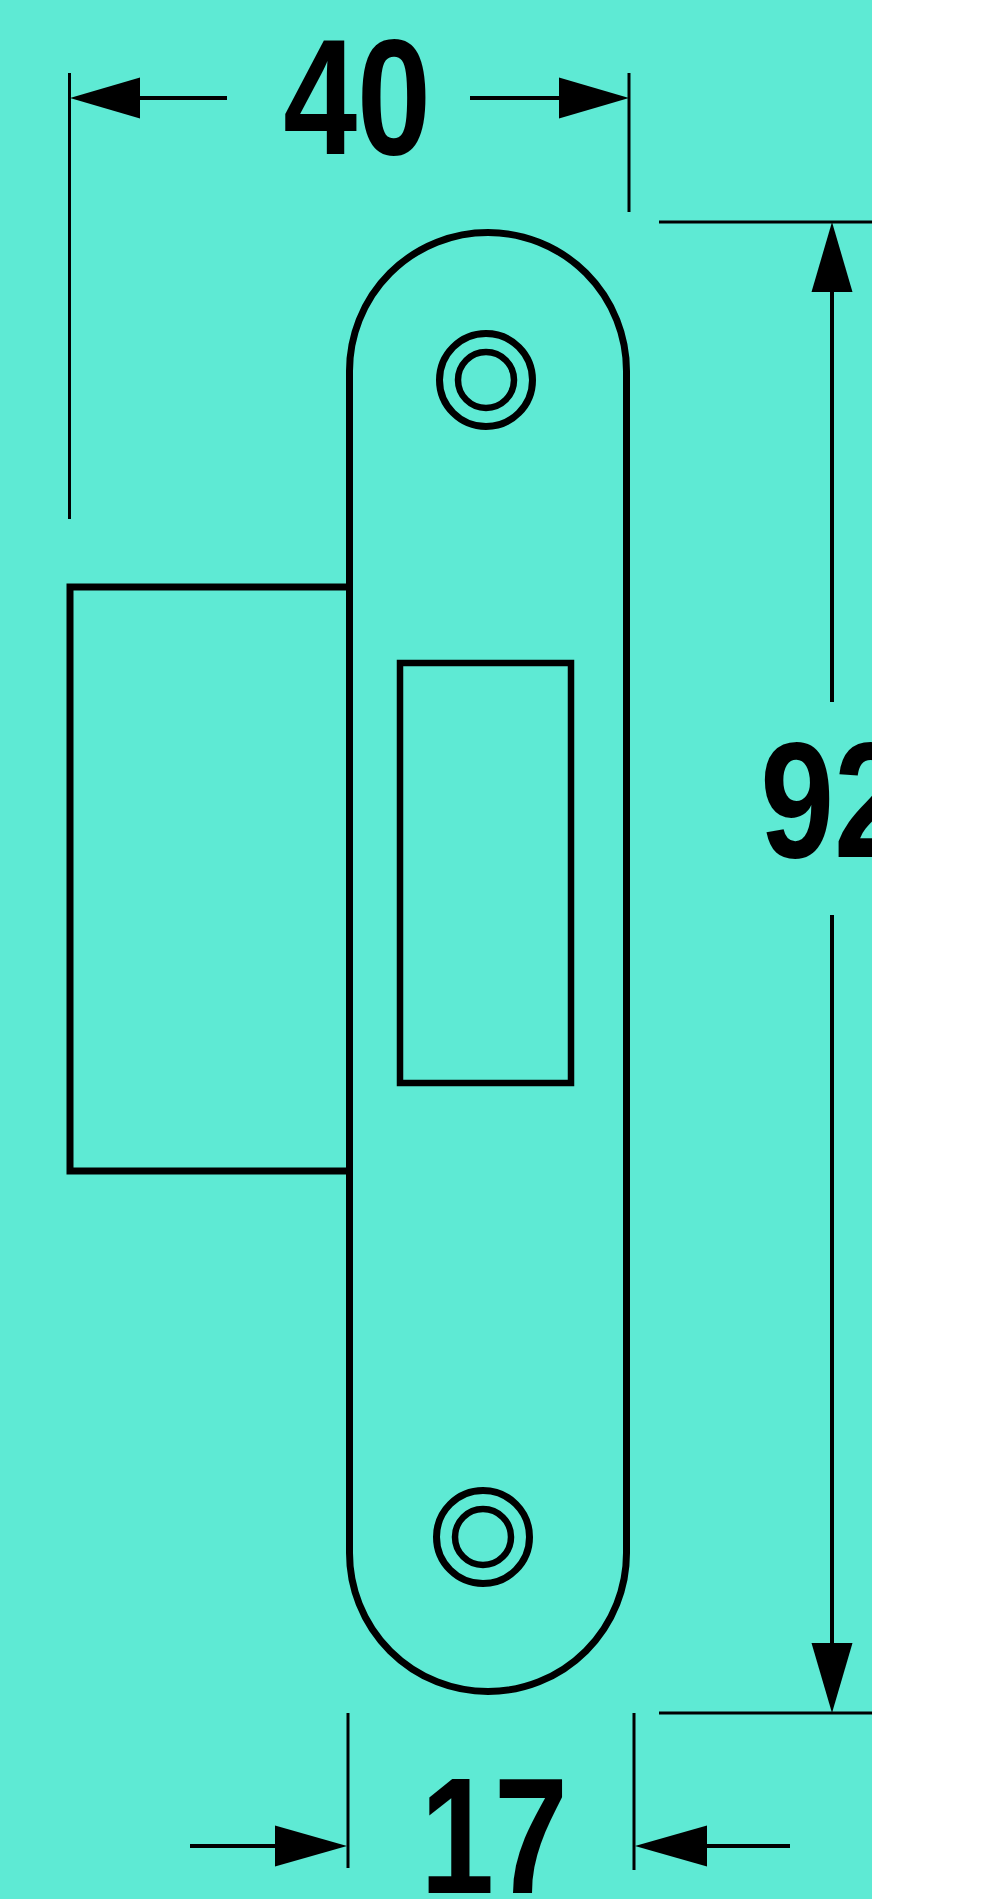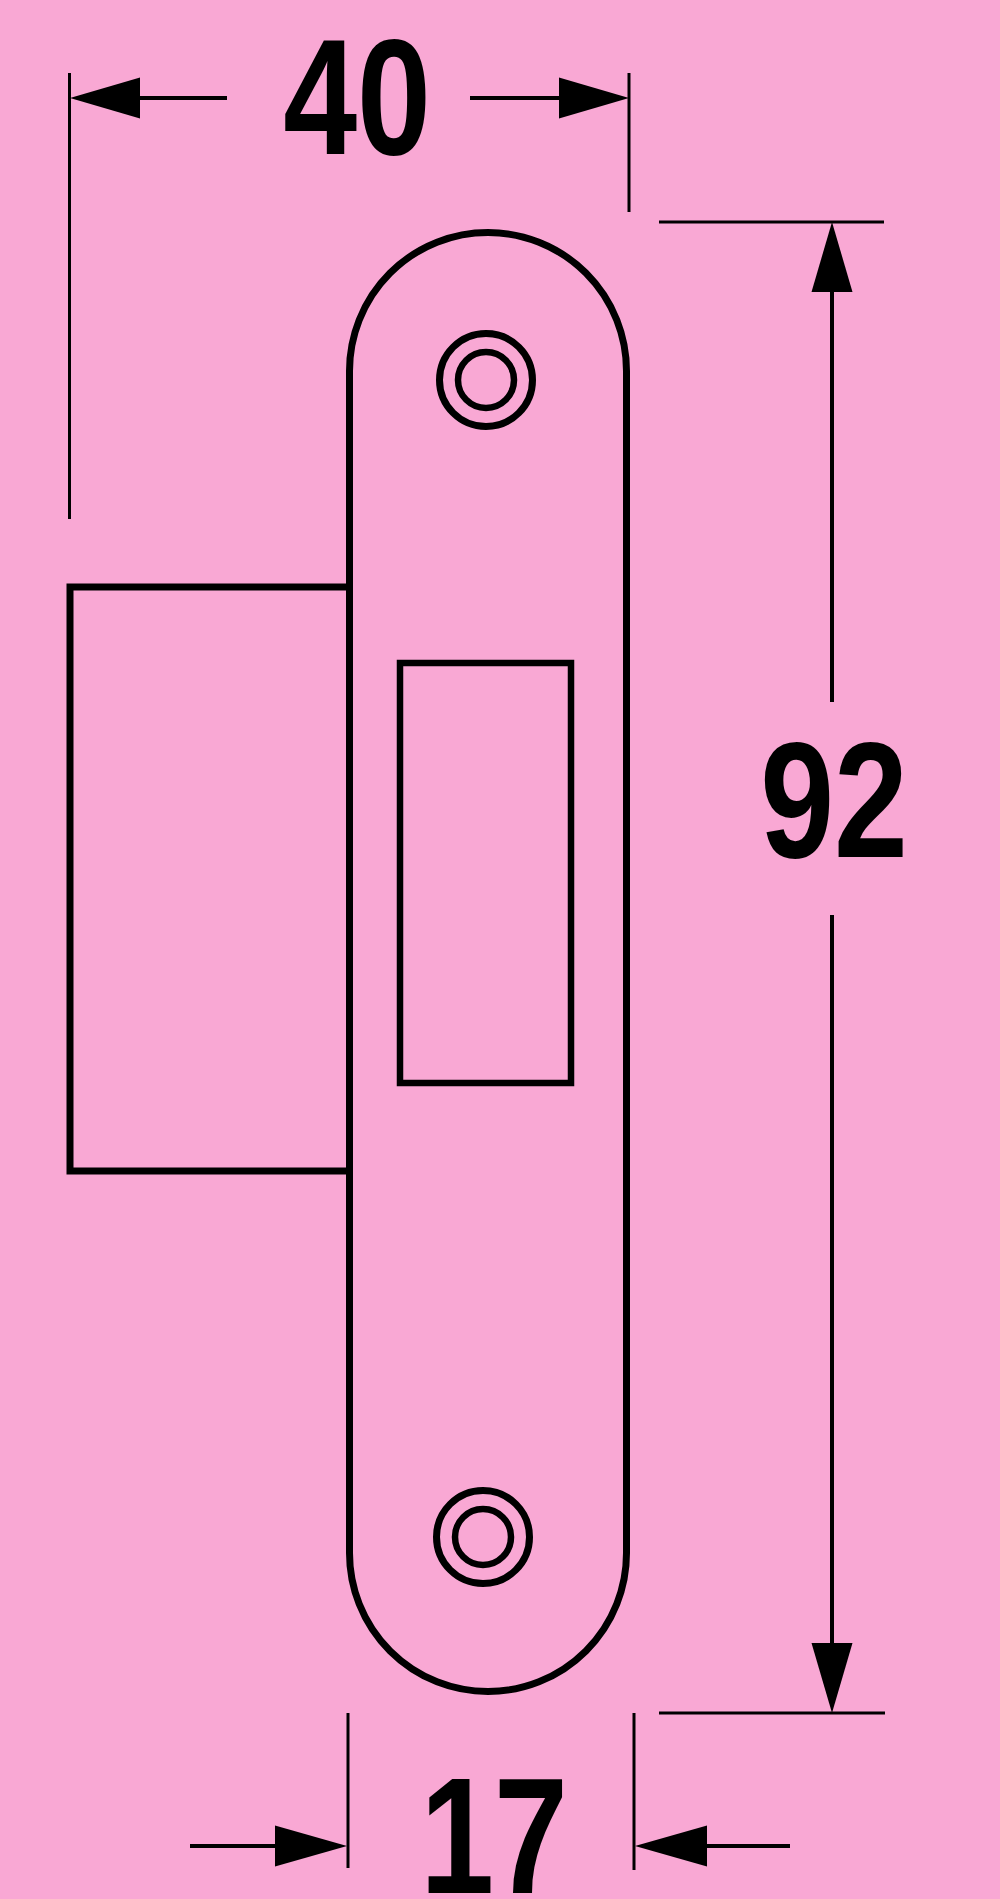--- a/index.html
+++ b/index.html
@@ -2,23 +2,23 @@
 <html><head>
 <meta charset="utf-8">
 <style>
   html, body {
     margin: 0;
     padding: 0;
     background: #ffffff;
   }
   .stage {
     position: relative;
-    width: 1000px;
+    width: 872px;
     height: 1899px;
-    background: #f9a8d4;
+    background: #5eead4;
     overflow: hidden;
   }
   svg {
     display: block;
   }
   .dim-text {
     font-family: "Liberation Sans", sans-serif;
     font-size: 166px;
     font-weight: bold;
     text-anchor: middle;

